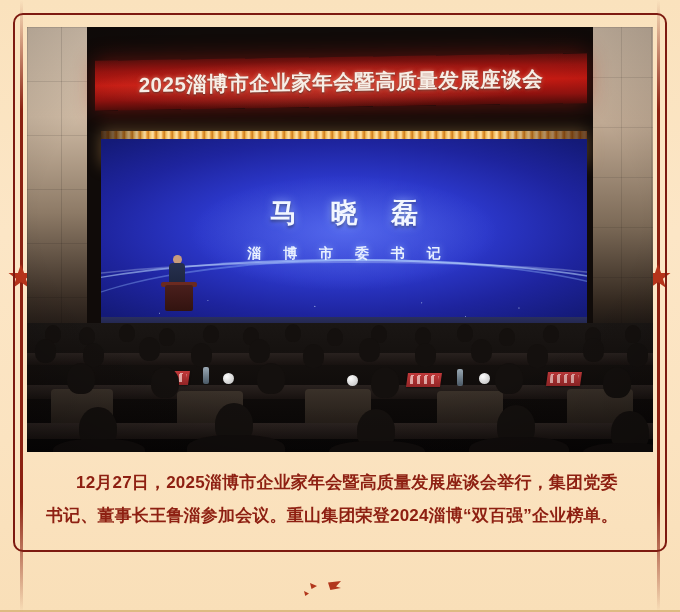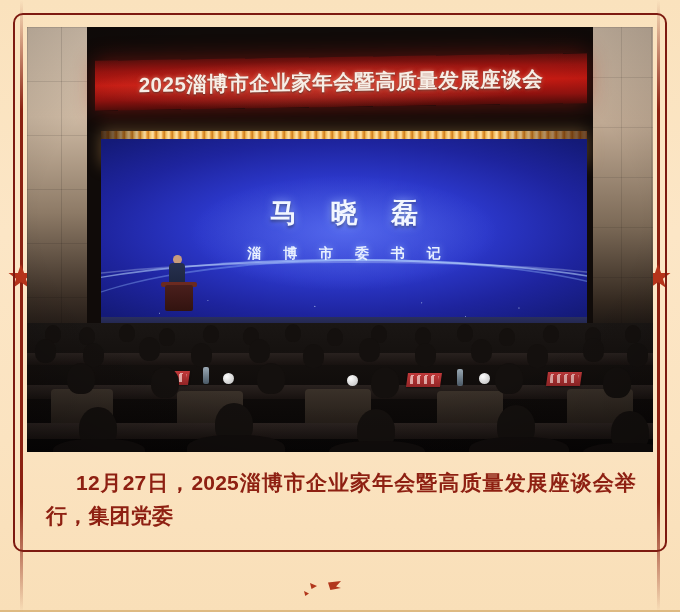--- a/index.html
+++ b/index.html
@@ -239,21 +239,21 @@
   }
   .photo-vignette{
     position:absolute;inset:0;
     background:radial-gradient(ellipse 92% 86% at 50% 44%,rgba(0,0,0,0) 52%,rgba(0,0,0,.38) 100%);
     pointer-events:none;
   }
   
   .caption{
     position:absolute;left:46px;top:466px;width:590px;
     color:#8e2012;
-    font-size:21px;font-weight:bold;line-height:33px;
+    font-size:17px;font-weight:bold;line-height:33px;
     letter-spacing:.2px;
     text-align:justify;
   }
   .caption .ln1{text-indent:30px;display:block;}
   .caption .ln2{display:block;}
   
   .ornament{position:absolute;left:302px;top:581px;width:60px;height:18px;}
   .orn{position:absolute;background:#b2371c;}
   .orn.a{left:8px;top:2px;width:7px;height:6px;clip-path:polygon(0 0,100% 48%,22% 100%);}
   .orn.b{left:2px;top:10px;width:5px;height:5px;clip-path:polygon(0 0,100% 50%,26% 100%);}
@@ -387,20 +387,21 @@
 
       <div class="head xl" style="left:584px;top:88px;"></div>
       <div class="shoulder" style="left:556px;top:120px;width:86px;height:22px;"></div>
     </div>
 
     <div class="photo-vignette"></div>
   </div>
 
   <div class="caption">
     <span class="ln1">12月27日，2025淄博市企业家年会暨高质量发展座谈会举行，集团党委</span>
+    <span class="ln2">书记、董事长王鲁淄参加会议。重山集团荣登2024淄博“双百强”企业榜单。</span>
   </div>
 
   <div class="ornament">
     <span class="orn a"></span>
     <span class="orn b"></span>
     <span class="orn c"></span>
   </div>
 
   <div class="bottom-line"></div>
 </div>

